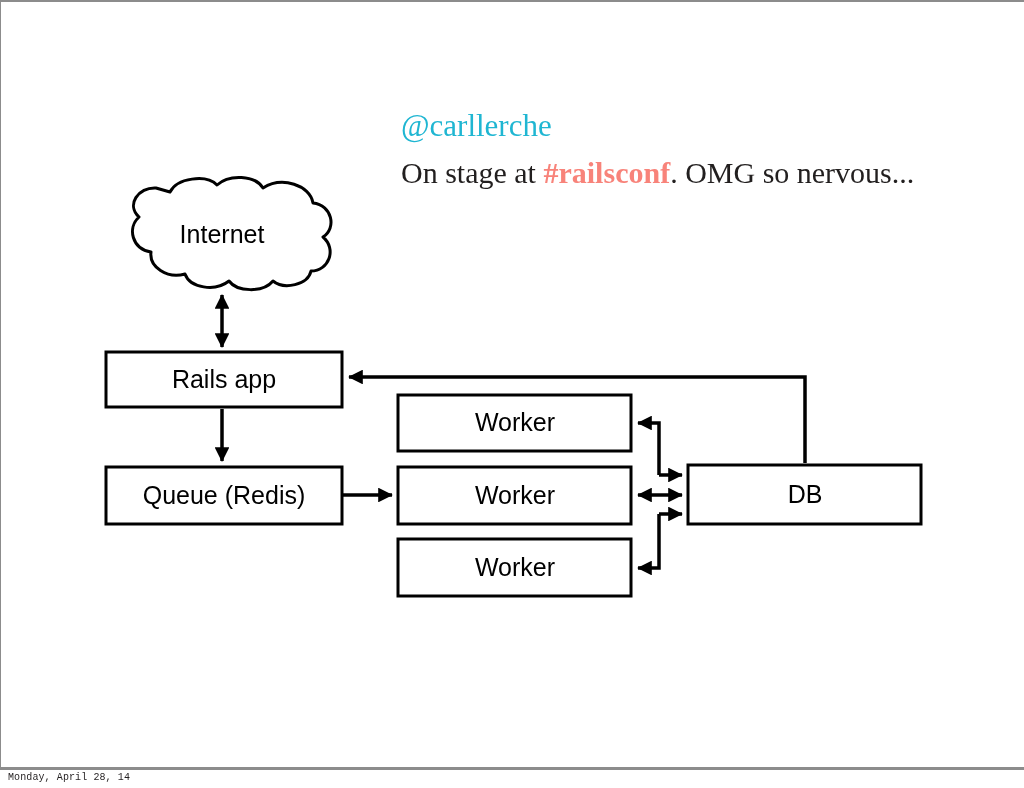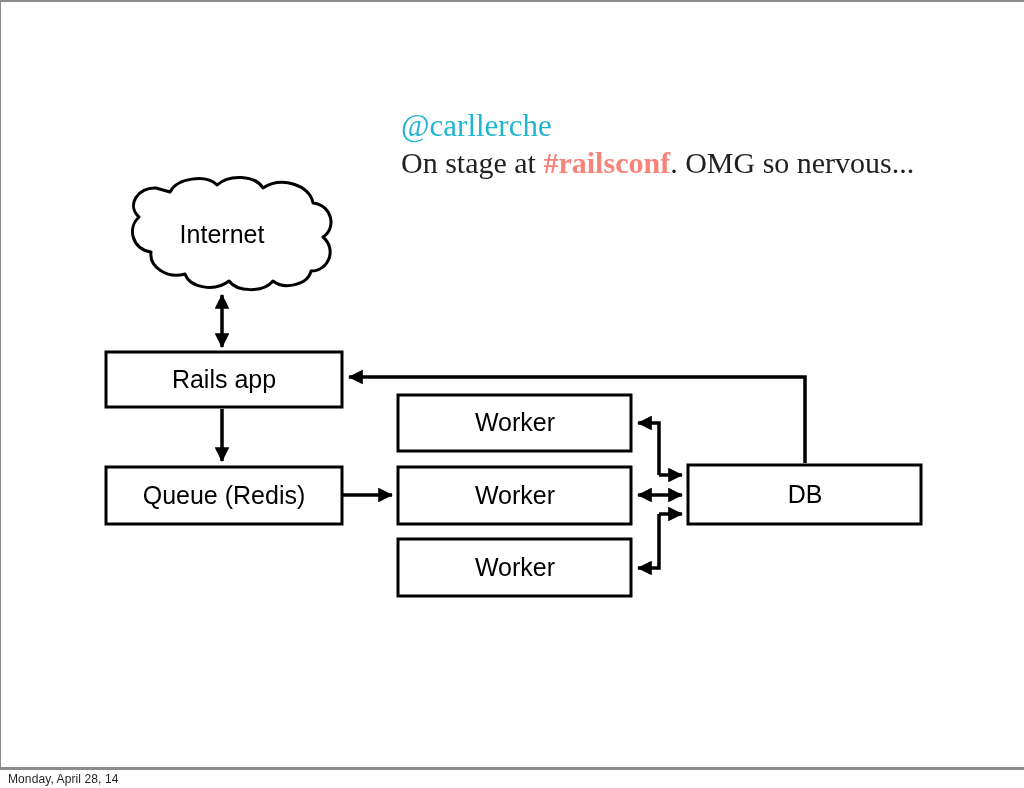--- a/index.html
+++ b/index.html
@@ -51,21 +51,21 @@
     line-height: 36px;
     color: #1fb6d2;
     letter-spacing: 0px;
     white-space: nowrap;
   }
   #tweet-body {
     font-family: "Liberation Serif", serif;
     font-size: 30px;
     line-height: 33px;
     color: #221f1f;
-    margin-top: 2px;
+    margin-top: 12px;
     max-width: 545px;
   }
   #tweet-body .hashtag {
     color: #f8837a;
     font-weight: bold;
   }
 
   
   #diagram {
     position: absolute;
@@ -106,22 +106,22 @@
     fill: #000000;
     text-anchor: middle;
     dominant-baseline: middle;
   }
 
   
   #footer-date {
     position: absolute;
     left: 8px;
     top: 772px;
-    font-family: Liberation Sans, sans-serif;
-    font-size: 12px;
+    font-family: Liberation Mono, monospace;
+    font-size: 10px;
     color: #231f20;
     letter-spacing: 0.1px;
   }
 </style>
 </head>
 <body>
 
 <div id="slide-frame">
 
   <div id="slide-canvas">

